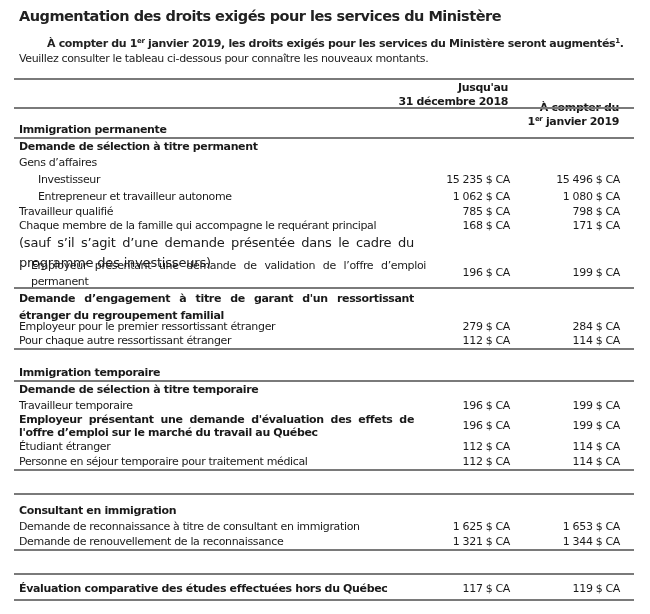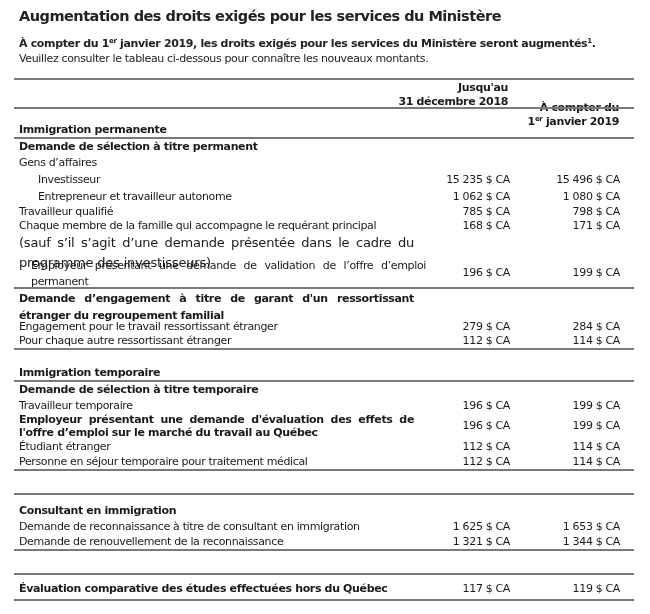--- a/index.html
+++ b/index.html
@@ -9,21 +9,21 @@
     }
     .title {
       position: absolute; left: 19px; top: 8px;
       font-size: 14.5px; font-weight: bold; letter-spacing: -0.5px;
       color: #222;
     }
     .intro {
       position: absolute; left: 19px; top: 36px; width: 615px;
       font-size: 11px; line-height: 15px; letter-spacing: -0.35px; color: #222;
     }
-    .intro b { font-weight: bold; }
+    .intro b { font-weight: bold; margin-left: 28px; }
     .intro sup { font-size: 7px; line-height: 0; vertical-align: 4px; }
     .rule {
       position: absolute; left: 14px; width: 620px; height: 2px;
       background: #7a7a7a;
     }
     .row {
       position: absolute; left: 19px; width: 615px;
       font-size: 11px; letter-spacing: -0.35px; line-height: 14px;
       color: #1a1a1a;
     }
@@ -91,21 +91,21 @@
 <div class="row" style="top:258px; height:30px;">
   <div class="label wrap" style="line-height:16px;margin-left:12px;">Employeur présentant une demande de validation de l’offre d’emploi permanent</div>
   <span class="v1" style="top:8px;">196 $ CA</span>
   <span class="v2" style="top:8px;">199 $ CA</span>
 </div>
 <div class="rule" style="top:287px;"></div>
 <div class="row bold" style="top:290px;">
   <div class="label wrap" style="line-height:17px;">Demande d’engagement à titre de garant d'un ressortissant étranger du regroupement familial</div>
 </div>
 <div class="row" style="top:320px;">
-  <span class="label">Engagement pour le travail ressortissant étranger</span>
+  <span class="label">Employeur pour le premier ressortissant étranger</span>
   <span class="v1">279 $ CA</span>
   <span class="v2">284 $ CA</span>
 </div>
 <div class="row" style="top:334px;">
   <span class="label">Pour chaque autre ressortissant étranger</span>
   <span class="v1">112 $ CA</span>
   <span class="v2">114 $ CA</span>
 </div>
 <div class="rule" style="top:348px;"></div>
 

